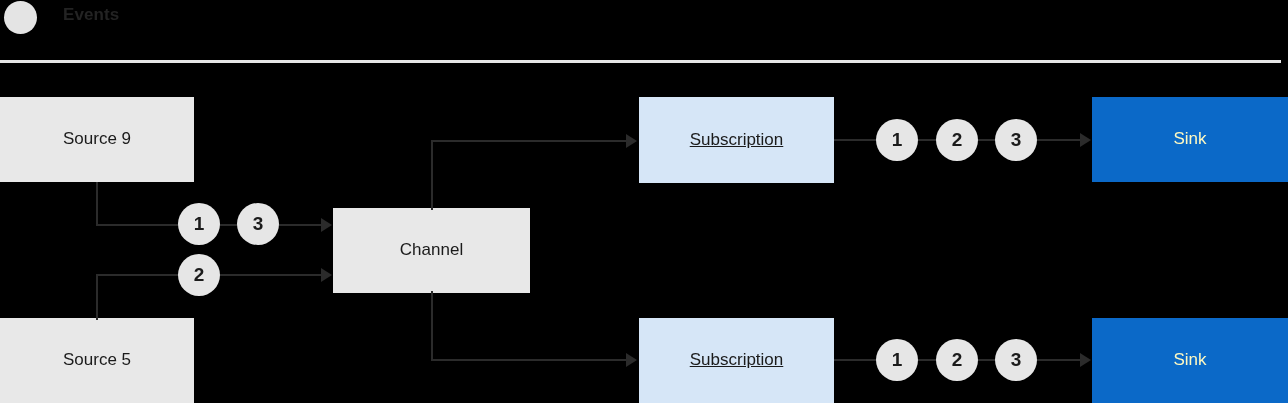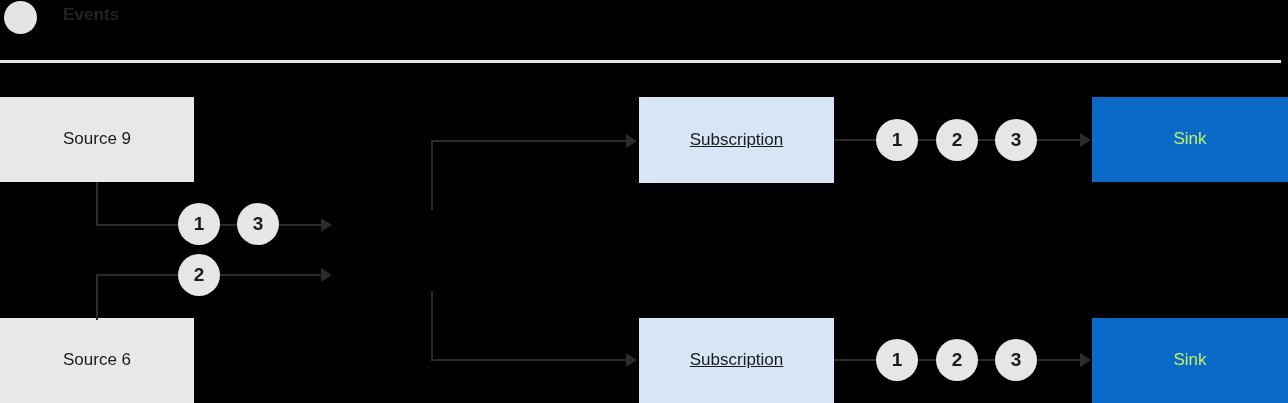--- a/index.html
+++ b/index.html
@@ -62,21 +62,21 @@
     display: flex;
     align-items: center;
     justify-content: center;
     box-sizing: border-box;
     font-size: 17px;
     line-height: 1.2;
     text-align: center;
   }
   .node.gray  { background: #E8E8E8; color: #1B1B1B; }
   .node.light { background: #D6E6F7; color: #1B1B1B; text-decoration: underline; }
-  .node.blue  { background: #0B69C8; color: #bef264; text-align: center; }
+  .node.blue  { background: #0B69C8; color: #fef9c3; text-align: center; }
 
   
   .line {
     position: absolute;
     background: #2B2B2B;
   }
   .line.h { height: 2px; }
   .line.v { width: 2px; }
 
   .arrowhead {
@@ -112,23 +112,26 @@
     <div class="legend-dot"></div>
     <div class="legend-label">Events</div>
   </div>
   <div class="divider"></div>
 
   <div class="node gray" style="left:0px; top:97px; width:194px; height:85px;">
     <span>Source 9</span>
   </div>
 
   <div class="node gray" style="left:0px; top:318px; width:194px; height:85px;">
-    <span>Source 6</span>
-  </div>
-
+    <span>Source 5</span>
+  </div>
+
+  <div class="node gray" style="left:333px; top:208px; width:197px; height:85px;">
+    <span>Channel</span>
+  </div>
 
   <div class="node light" style="left:639px; top:97px; width:195px; height:86px;">
     <span>Subscription</span>
   </div>
 
   <div class="node light" style="left:639px; top:318px; width:195px; height:85px;">
     <span>Subscription</span>
   </div>
 
   <div class="node blue" style="left:1092px; top:97px; width:196px; height:85px;">

